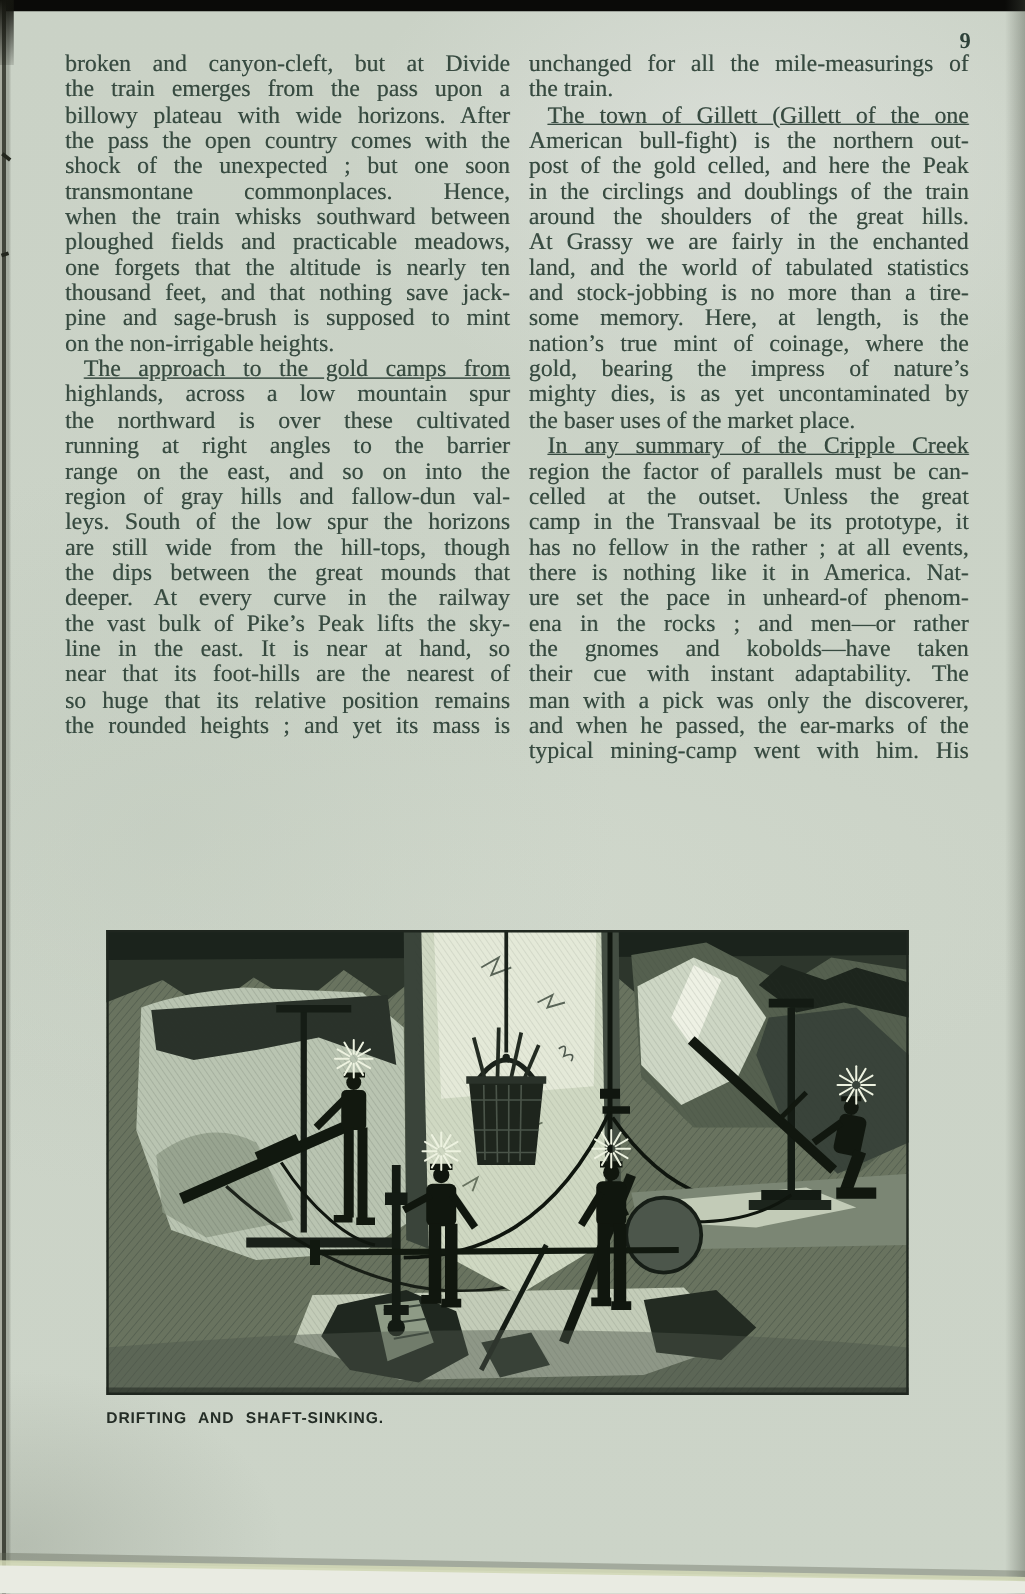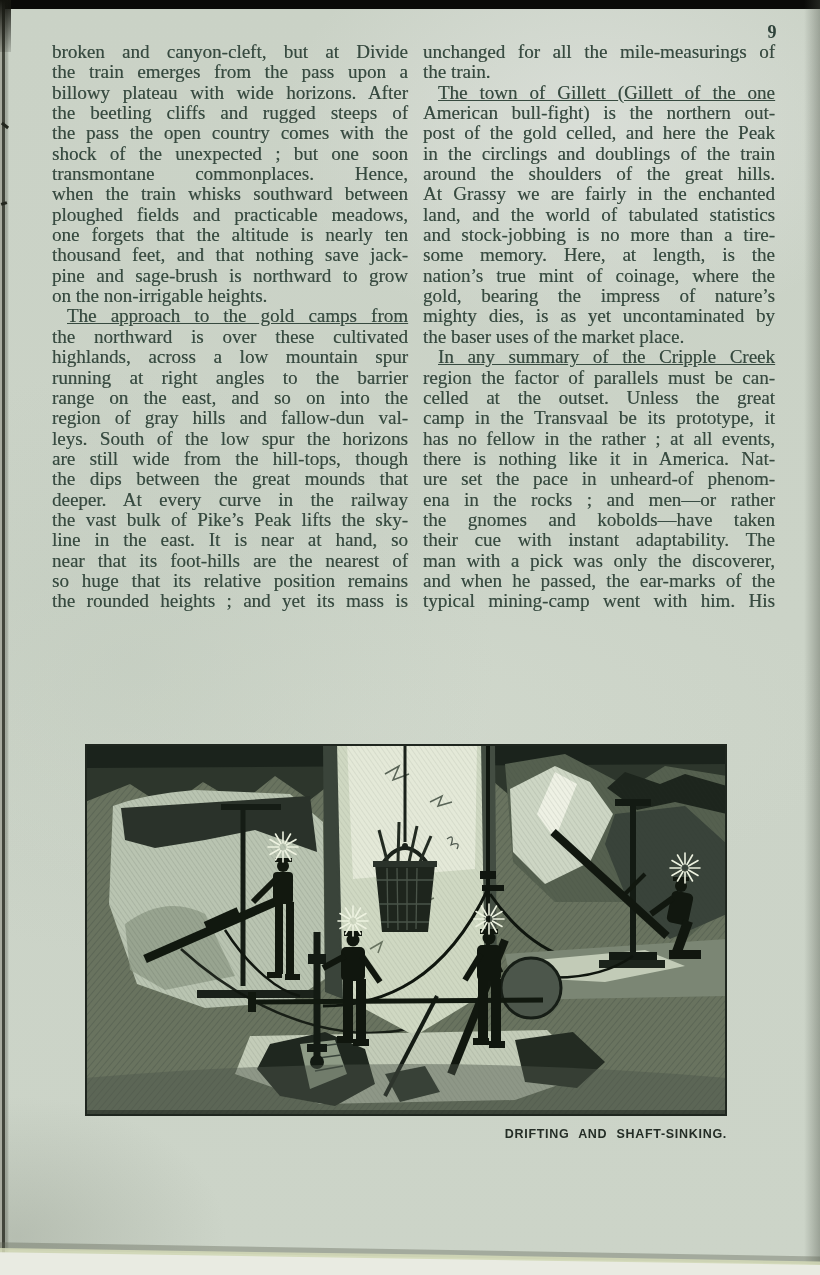--- a/index.html
+++ b/index.html
@@ -51,52 +51,51 @@
        text-shadow:.3px 0 0 rgba(55,74,64,.55);}
   .col-left{width:356px;}
   .col-right{width:352px;}
   .line{text-align:justify;text-align-last:justify;text-justify:inter-word;}
   .line.end{text-align-last:left;}
   .line.indent{text-indent:15px;text-decoration:underline;}
 
   .figure{position:absolute;left:85px;top:744px;width:642px;height:372px;}
   .figure svg{display:block;width:100%;height:100%;}
   .caption{
-    position:absolute;left:85px;top:1127px;width:642px;text-align:right;
+    position:absolute;left:85px;top:1127px;width:642px;text-align:left;
     font:700 12.5px "Liberation Sans", sans-serif;
     letter-spacing:.7px;word-spacing:5px;color:#242d26;
   }
 </style>
 </head>
 <body>
 
 <div class="page">
   <div class="top-bar"></div>
   <div class="right-edge"></div>
 
   <div class="page-number">9</div>
 
   <div class="text-columns">
     <div class="col col-left">
         <div class="line">broken and canyon-cleft, but at Divide</div>
         <div class="line">the train emerges from the pass upon a</div>
         <div class="line">billowy plateau with wide horizons.  After</div>
-        <div class="line">the beetling cliffs and rugged steeps of</div>
         <div class="line">the pass the open country comes with the</div>
         <div class="line">shock of the unexpected ; but one soon</div>
         <div class="line">transmontane commonplaces.  Hence,</div>
         <div class="line">when the train whisks southward between</div>
         <div class="line">ploughed fields and practicable meadows,</div>
         <div class="line">one forgets that the altitude is nearly ten</div>
         <div class="line">thousand feet, and that nothing save jack-</div>
-        <div class="line">pine and sage-brush is northward to grow</div>
+        <div class="line">pine and sage-brush is supposed to mint</div>
         <div class="line end">on the non-irrigable heights.</div>
         <div class="line indent">The approach to the gold camps from</div>
+        <div class="line">highlands, across a low mountain spur</div>
         <div class="line">the northward is over these cultivated</div>
-        <div class="line">highlands, across a low mountain spur</div>
         <div class="line">running at right angles to the barrier</div>
         <div class="line">range on the east, and so on into the</div>
         <div class="line">region of gray hills and fallow-dun val-</div>
         <div class="line">leys.  South of the low spur the horizons</div>
         <div class="line">are still wide from the hill-tops, though</div>
         <div class="line">the dips between the great mounds that</div>
         <div class="line">deeper.  At every curve in the railway</div>
         <div class="line">the vast bulk of Pike’s Peak lifts the sky-</div>
         <div class="line">line in the east.  It is near at hand, so</div>
         <div class="line">near that its foot-hills are the nearest of</div>

